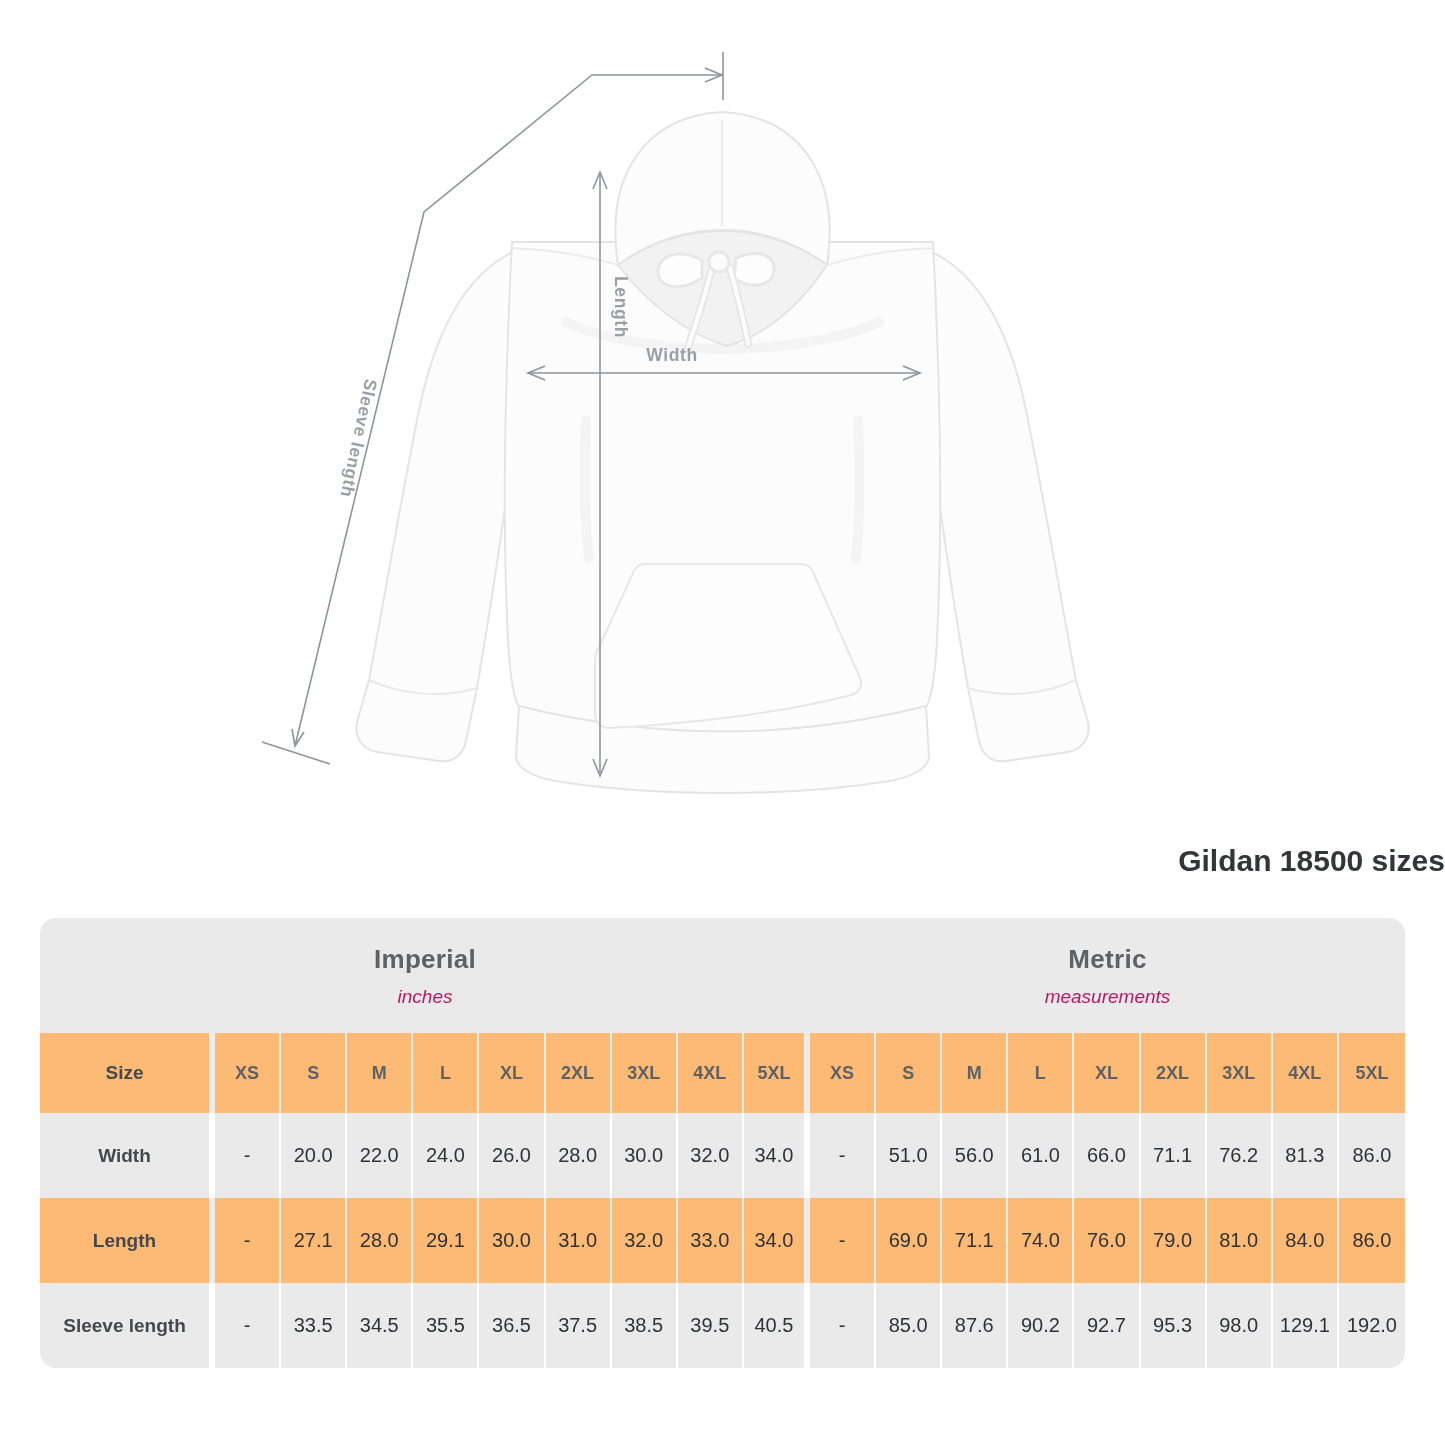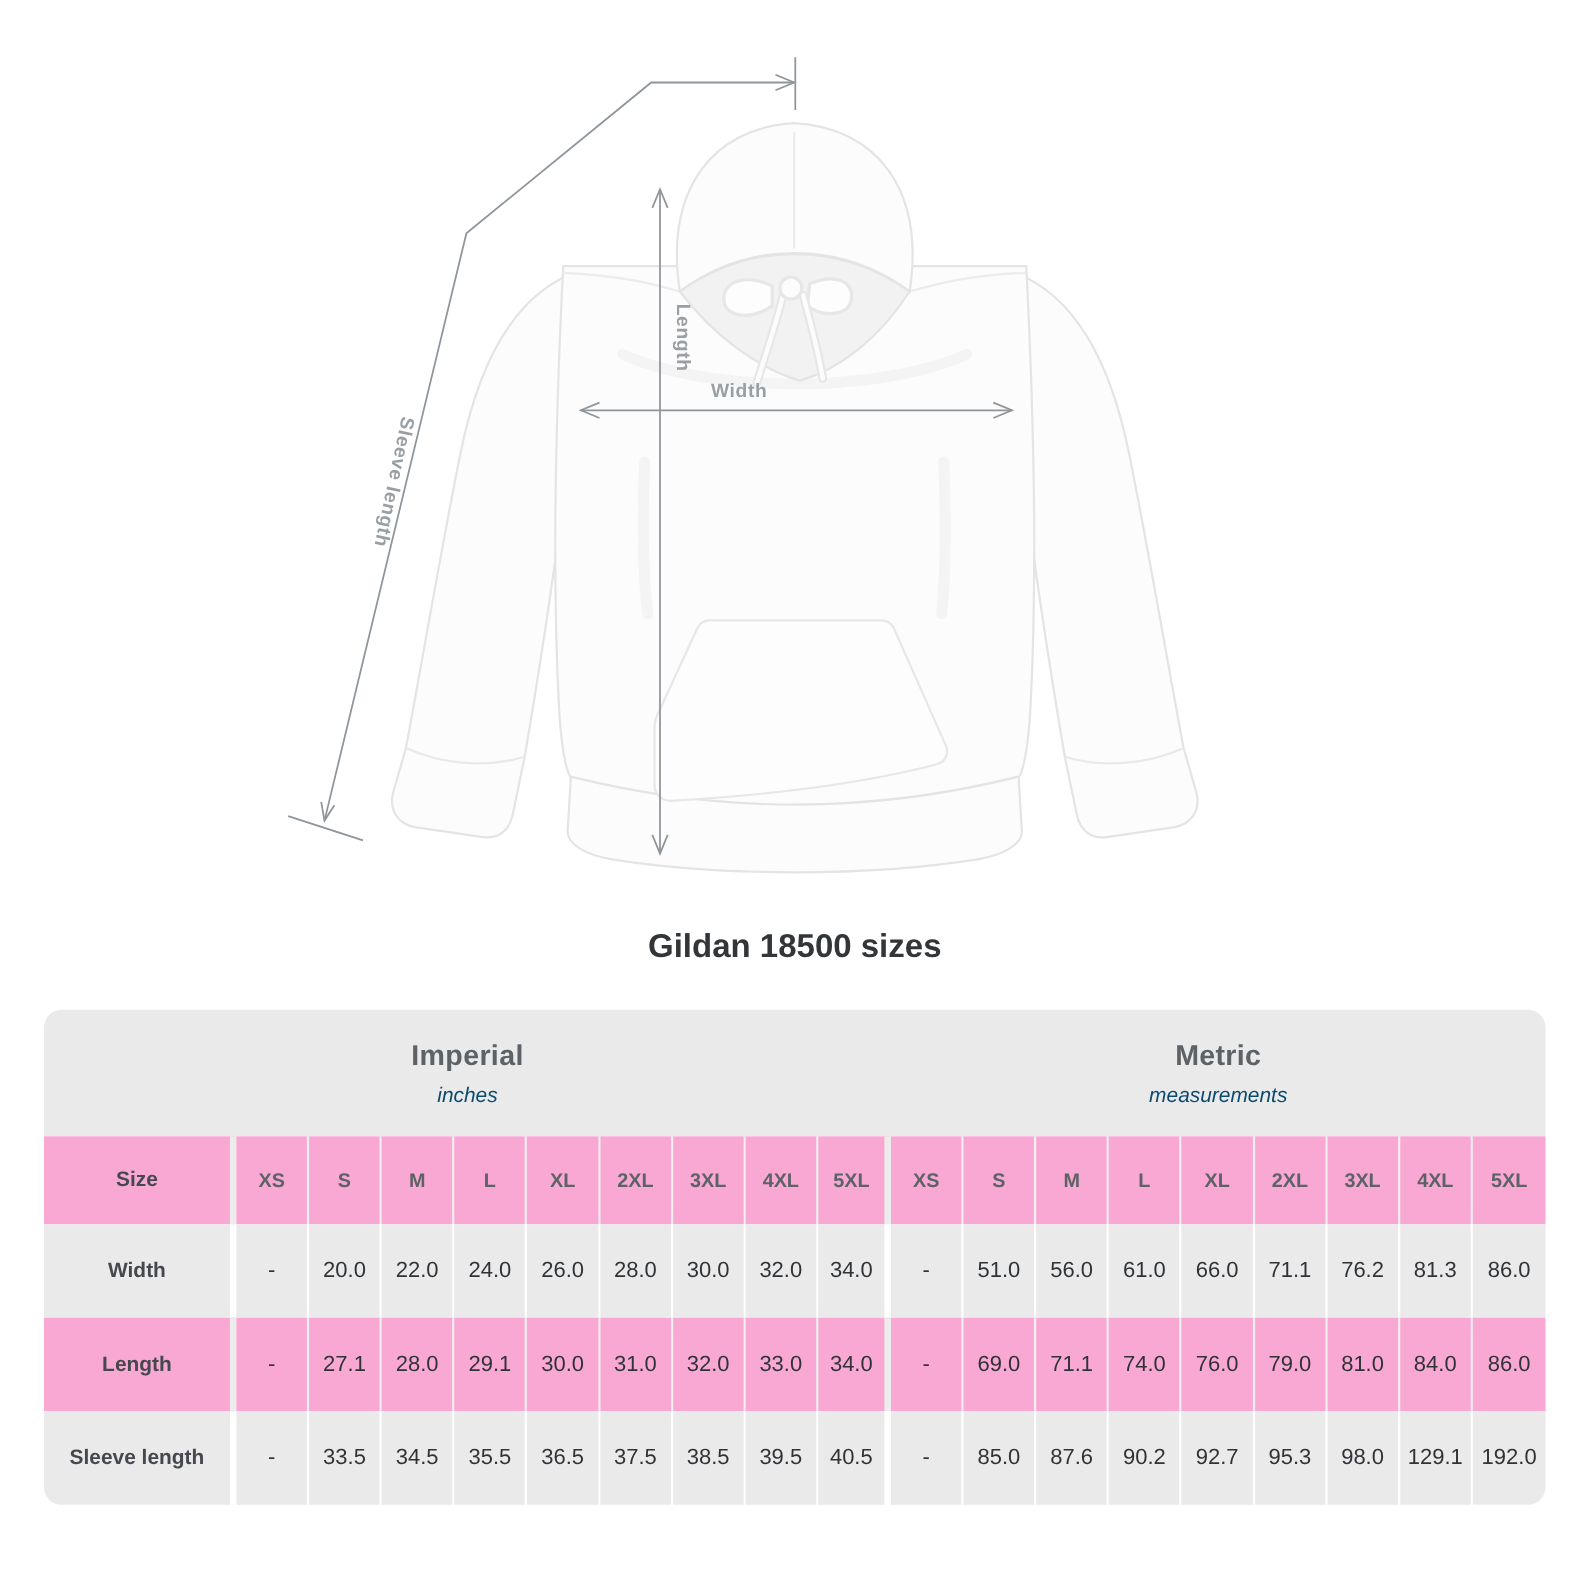--- a/index.html
+++ b/index.html
@@ -6,40 +6,40 @@
     font-family:"Liberation Sans","DejaVu Sans",sans-serif;}
   .page{width:1445px;height:1445px;background:#fff;}
 
   
   .hero{position:relative;width:1445px;height:824px;}
   .hero svg{display:block;}
   .meas-label{font-family:"Liberation Sans","DejaVu Sans",sans-serif;font-weight:bold;
     font-size:17.5px;fill:#989fa5;letter-spacing:.6px;}
 
   
-  .title-block{text-align:center;margin-top:18px;}
+  .title-block{text-align:right;margin-top:18px;}
   .title-block h1{margin:0;font-size:30px;line-height:38px;color:#333639;font-weight:bold;}
   .title-block p{margin:7px 0 0 0;font-size:18px;line-height:24px;color:#757575;font-style:italic;}
 
   
   .size-table{width:1365px;margin:38px 40px 0 40px;border-collapse:separate;border-spacing:0;
     table-layout:fixed;}
   .size-table th,.size-table td{padding:0;text-align:center;vertical-align:middle;}
   .col-size{width:175px;}
 
   .group-row > *{background:#eaeaeb;height:115px;}
   .group-row .corner-tl{border-top-left-radius:16px;}
   .group-row .corner-tr{border-top-right-radius:16px;}
   .group-label{font-size:26px;font-weight:bold;color:#5d6266;letter-spacing:.3px;}
-  .group-sub{font-size:19px;font-style:italic;color:#0c4a6e;margin-top:11px;font-weight:normal;}
+  .group-sub{font-size:19px;font-style:italic;color:#be185d;margin-top:11px;font-weight:normal;}
 
   .hdr-row > *{height:80px;}
   .data-row > *{height:85px;}
 
-  .white-row > *{background:#f9a8d4;border-right:2px solid #efefef;}
+  .white-row > *{background:#fdba74;border-right:2px solid #efefef;}
   .white-row > .sep-major{border-right:6px solid #ececec;}
   .gray-row  > *{background:#eaeaeb;border-right:2px solid #ffffff;}
   .gray-row  > .sep-major{border-right:6px solid #ffffff;}
   .size-table tr > *:last-child{border-right:none;}
 
   .sz-hdr{font-size:18px;font-weight:bold;color:#5d6266;}
   .row-label{font-size:19px;font-weight:bold;color:#45494d;}
   .val{font-size:20px;font-weight:normal;color:#303336;}
 
   .last-row > *:first-child{border-bottom-left-radius:16px;}

